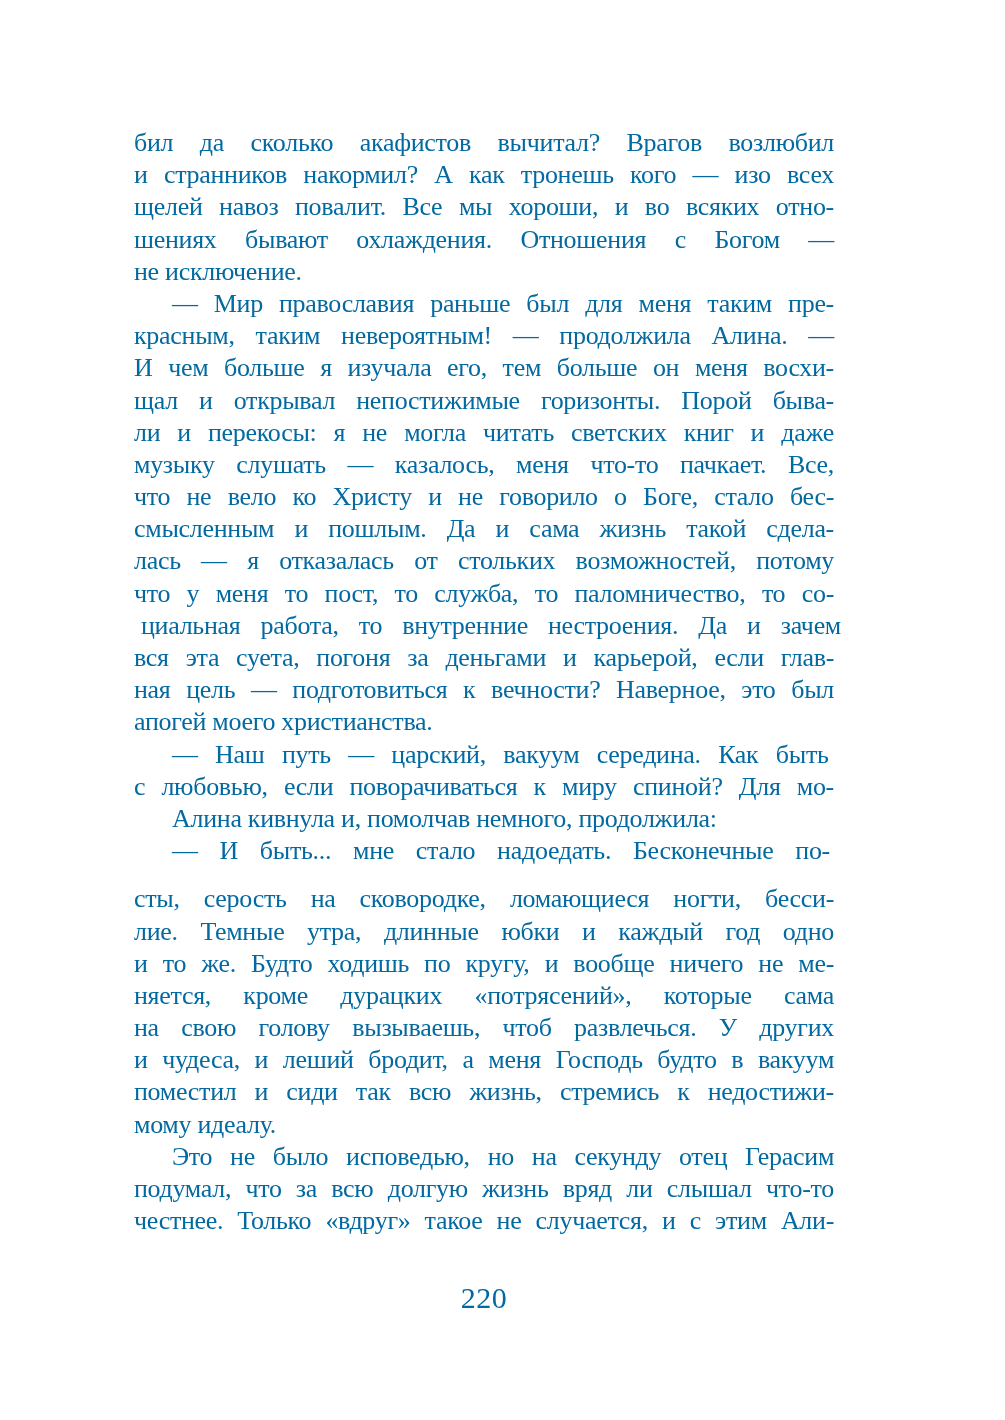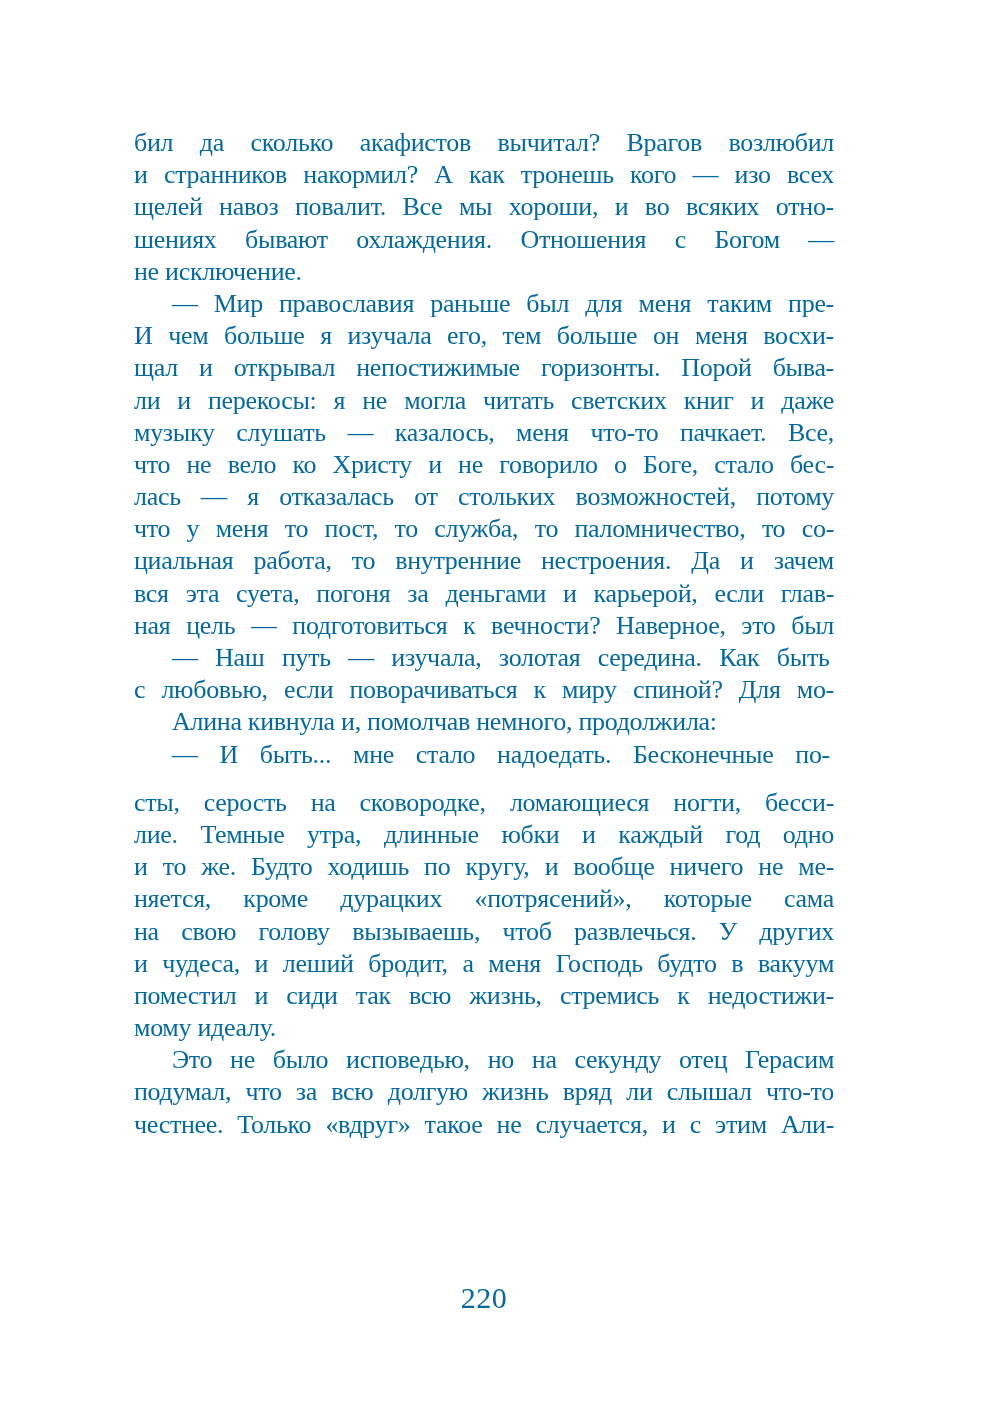--- a/index.html
+++ b/index.html
@@ -55,44 +55,47 @@
       <div class="line justify" style="word-spacing: 10.12px;"><span class="line-text">и странников накормил? А как тронешь кого — изо всех</span></div>
 
       <div class="line justify" style="word-spacing: 10.36px;"><span class="line-text">щелей навоз повалит. Все мы хороши, и во всяких отно-</span></div>
 
       <div class="line justify" style="word-spacing: 22.3px;"><span class="line-text">шениях бывают охлаждения. Отношения с Богом —</span></div>
 
       <div class="line"><span class="line-text">не исключение.</span></div>
 
       <div class="line indent justify" style="word-spacing: 9.88px;"><span class="line-text">— Мир православия раньше был для меня таким пре-</span></div>
 
+      <div class="line justify" style="word-spacing: 14.66px;"><span class="line-text">красным, таким невероятным! — продолжила Алина. —</span></div>
 
       <div class="line justify" style="word-spacing: 9.48px;"><span class="line-text">И чем больше я изучала его, тем больше он меня восхи-</span></div>
 
       <div class="line justify" style="word-spacing: 14.92px;"><span class="line-text">щал и открывал непостижимые горизонты. Порой быва-</span></div>
 
       <div class="line justify" style="word-spacing: 10.85px;"><span class="line-text">ли и перекосы: я не могла читать светских книг и даже</span></div>
 
       <div class="line justify" style="word-spacing: 15.44px;"><span class="line-text">музыку слушать — казалось, меня что-то пачкает. Все,</span></div>
 
       <div class="line justify" style="word-spacing: 10.1px;"><span class="line-text">что не вело ко Христу и не говорило о Боге, стало бес-</span></div>
 
+      <div class="line justify" style="word-spacing: 13.99px;"><span class="line-text">смысленным и пошлым. Да и сама жизнь такой сдела-</span></div>
 
       <div class="line justify" style="word-spacing: 14.16px;"><span class="line-text">лась — я отказалась от стольких возможностей, потому</span></div>
 
       <div class="line justify" style="word-spacing: 10.2px;"><span class="line-text">что у меня то пост, то служба, то паломничество, то со-</span></div>
 
-      <div class="line justify" style="word-spacing: 13.89px;"><span class="line-text">циальная работа, то внутренние нестроения. Да и зачем</span></div>
+      <div class="line justify" style="word-spacing: 13.89px; margin-left: 7px;"><span class="line-text">циальная работа, то внутренние нестроения. Да и зачем</span></div>
 
       <div class="line justify" style="word-spacing: 10.73px;"><span class="line-text">вся эта суета, погоня за деньгами и карьерой, если глав-</span></div>
 
       <div class="line justify" style="word-spacing: 9.47px;"><span class="line-text">ная цель — подготовиться к вечности? Наверное, это был</span></div>
 
+      <div class="line"><span class="line-text">апогей моего христианства.</span></div>
 
-      <div class="line indent justify" style="word-spacing: 11.2px;"><span class="line-text">— Наш путь — изучала, золотая середина. Как быть</span></div>
+      <div class="line indent justify" style="word-spacing: 11.2px;"><span class="line-text">— Наш путь — царский, вакуум середина. Как быть</span></div>
 
       <div class="line justify" style="word-spacing: 9.98px;"><span class="line-text">с любовью, если поворачиваться к миру спиной? Для мо-</span></div>
 
 
       <div class="line indent"><span class="line-text">Алина кивнула и, помолчав немного, продолжила:</span></div>
 
       <div class="line indent justify" style="word-spacing: 15.63px;"><span class="line-text">— И быть... мне стало надоедать. Бесконечные по-</span></div>
 
       <div class="line justify" style="word-spacing: 17.93px; margin-top: 16px;"><span class="line-text">сты, серость на сковородке, ломающиеся ногти, бесси-</span></div>
 

